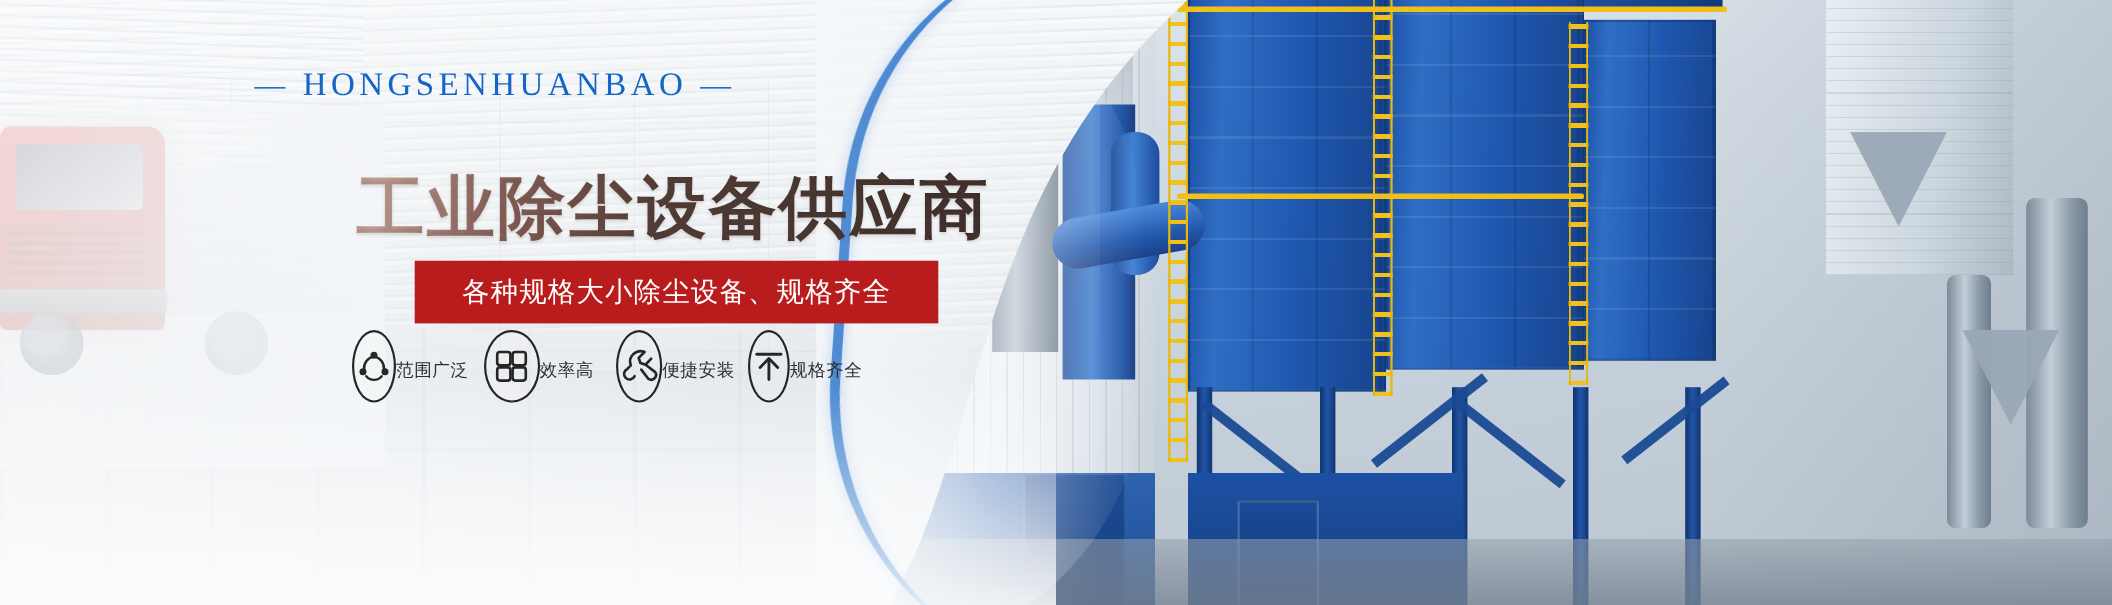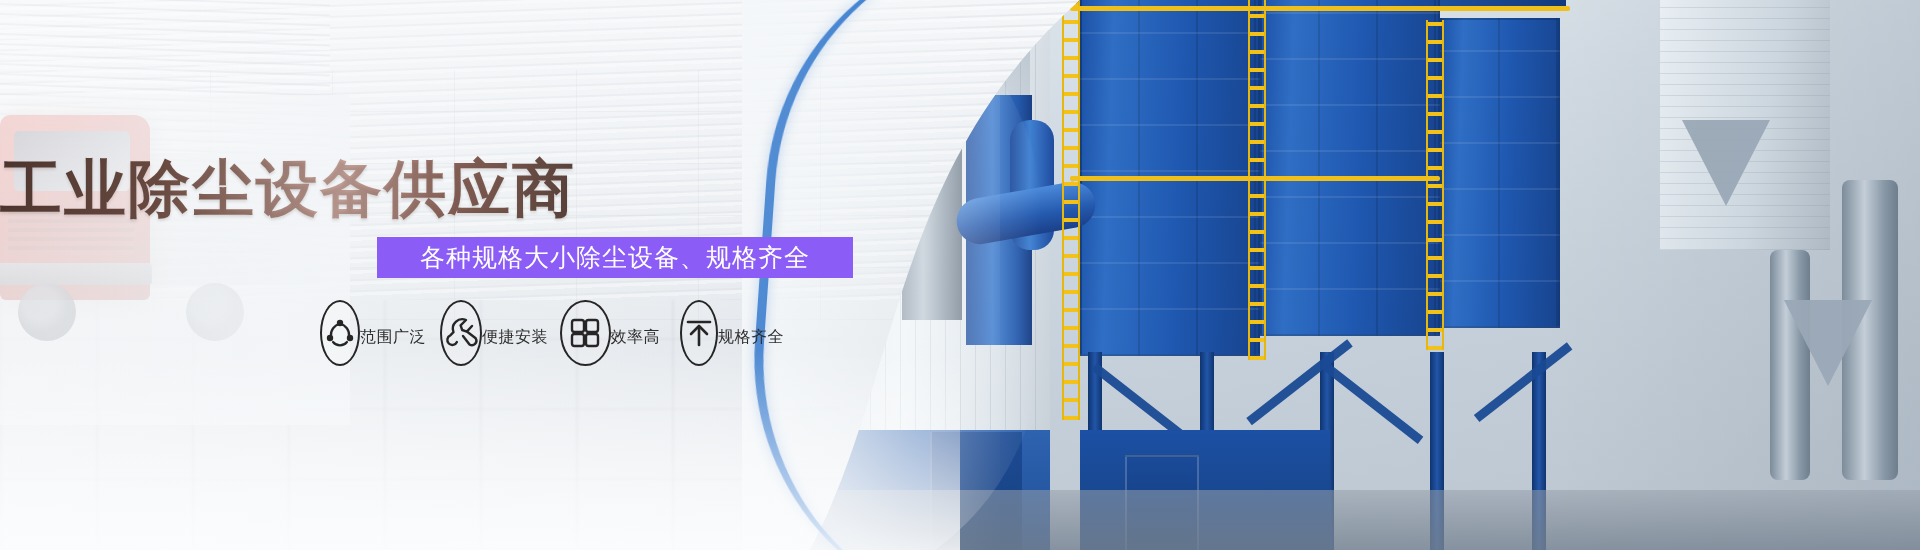--- a/index.html
+++ b/index.html
@@ -249,32 +249,32 @@
 
   .eyebrow{
     position:absolute;left:0;width:900px;top:60px;
     text-align:center;
     font-family:"Liberation Serif","DejaVu Serif",serif;
     font-size:30px;letter-spacing:4px;color:#1565c6;white-space:nowrap;
   }
   .eyebrow .dash{display:inline-block;margin:0 12px;color:#1565c6;font-size:28px;}
 
   .headline{
-    position:absolute;left:0;width:900px;top:105px;text-align:left;
+    position:absolute;left:0;width:900px;top:105px;text-align:right;
     font-size:62px;font-weight:bold;letter-spacing:2px;white-space:nowrap;
     color:#3b2b27;
     background:linear-gradient(100deg,#4a332c 0%,#6b4a40 18%,#c6a39a 38%,#8a6258 50%,#4f3a33 66%,#3a2a26 100%);
     -webkit-background-clip:text;background-clip:text;
     -webkit-text-fill-color:transparent;
     text-shadow:0 2px 3px rgba(90,70,64,.18);
   }
 
   .badge{
-    position:absolute;left:377px;top:237px;width:476px;height:41px;
-    background:#8b5cf6;
+    position:absolute;left:377px;top:237px;width:476px;height:57px;
+    background:#b91c1c;
     display:flex;align-items:center;justify-content:center;
   }
   .badge span{
     color:#ffffff;font-size:25px;letter-spacing:1px;white-space:nowrap;font-weight:500;
   }
 
   .features{
     position:absolute;left:320px;top:300px;width:460px;height:90px;
     display:flex;justify-content:space-between;align-items:flex-start;
   }
@@ -366,20 +366,23 @@
   </div>
 
   <div class="arc-soft"></div>
   <div class="arc"></div>
 
   <div class="haze"></div>
   <div class="haze-bottom"></div>
 
   <div class="content">
 
+    <div class="eyebrow">
+      <span class="dash">—</span><span>HONGSENHUANBAO</span><span class="dash">—</span>
+    </div>
 
     <h1 class="headline">工业除尘设备供应商</h1>
 
     <div class="badge">
       <span>各种规格大小除尘设备、规格齐全</span>
     </div>
 
     <div class="features">
 
       <div class="feature">
@@ -391,38 +394,38 @@
             <circle cx="18" cy="8" r="3.2" fill="#262626"></circle>
             <circle cx="8" cy="23" r="3.2" fill="#262626"></circle>
             <circle cx="28" cy="23" r="3.2" fill="#262626"></circle>
           </svg>
         </div>
         <div class="flabel">范围广泛</div>
       </div>
 
       <div class="feature">
         <div class="fcircle">
-          <svg width="38" height="38" viewBox="0 0 38 38" aria-hidden="true">
-            <path d="M24 6 a9.5 9.5 0 0 0 -12.5 12.2 l-3.2 3.2 a5 5 0 1 0 6.6 6.6 M24 6 l-5.4 5.4 1.6 4.6 4.6 1.6 L30 12" fill="none" stroke="#262626" stroke-width="2.4" stroke-linecap="round" stroke-linejoin="round"></path>
-            <path d="M21 22 l6.5 8.5 a4.5 4.5 0 0 0 6.2 -6.2 L25.5 18" fill="none" stroke="#262626" stroke-width="2.4" stroke-linecap="round" stroke-linejoin="round"></path>
-          </svg>
-        </div>
-        <div class="flabel">便捷安装</div>
-      </div>
-
-      <div class="feature">
-        <div class="fcircle">
           <svg width="34" height="34" viewBox="0 0 34 34" aria-hidden="true">
             <rect x="4" y="4" width="12" height="12" rx="2.5" fill="none" stroke="#262626" stroke-width="2.4"></rect>
             <rect x="18" y="4" width="12" height="12" rx="2.5" fill="none" stroke="#262626" stroke-width="2.4"></rect>
             <rect x="4" y="18" width="12" height="12" rx="2.5" fill="none" stroke="#262626" stroke-width="2.4"></rect>
             <rect x="18" y="18" width="12" height="12" rx="2.5" fill="none" stroke="#262626" stroke-width="2.4"></rect>
           </svg>
         </div>
         <div class="flabel">效率高</div>
+      </div>
+
+      <div class="feature">
+        <div class="fcircle">
+          <svg width="38" height="38" viewBox="0 0 38 38" aria-hidden="true">
+            <path d="M24 6 a9.5 9.5 0 0 0 -12.5 12.2 l-3.2 3.2 a5 5 0 1 0 6.6 6.6 M24 6 l-5.4 5.4 1.6 4.6 4.6 1.6 L30 12" fill="none" stroke="#262626" stroke-width="2.4" stroke-linecap="round" stroke-linejoin="round"></path>
+            <path d="M21 22 l6.5 8.5 a4.5 4.5 0 0 0 6.2 -6.2 L25.5 18" fill="none" stroke="#262626" stroke-width="2.4" stroke-linecap="round" stroke-linejoin="round"></path>
+          </svg>
+        </div>
+        <div class="flabel">便捷安装</div>
       </div>
 
       <div class="feature">
         <div class="fcircle">
           <svg width="34" height="34" viewBox="0 0 34 34" aria-hidden="true">
             <line x1="6" y1="6" x2="28" y2="6" stroke="#262626" stroke-width="2.6" stroke-linecap="round"></line>
             <line x1="17" y1="11" x2="17" y2="29" stroke="#262626" stroke-width="2.6" stroke-linecap="round"></line>
             <polyline points="9,18 17,10 25,18" fill="none" stroke="#262626" stroke-width="2.6" stroke-linecap="round" stroke-linejoin="round"></polyline>
           </svg>
         </div>

